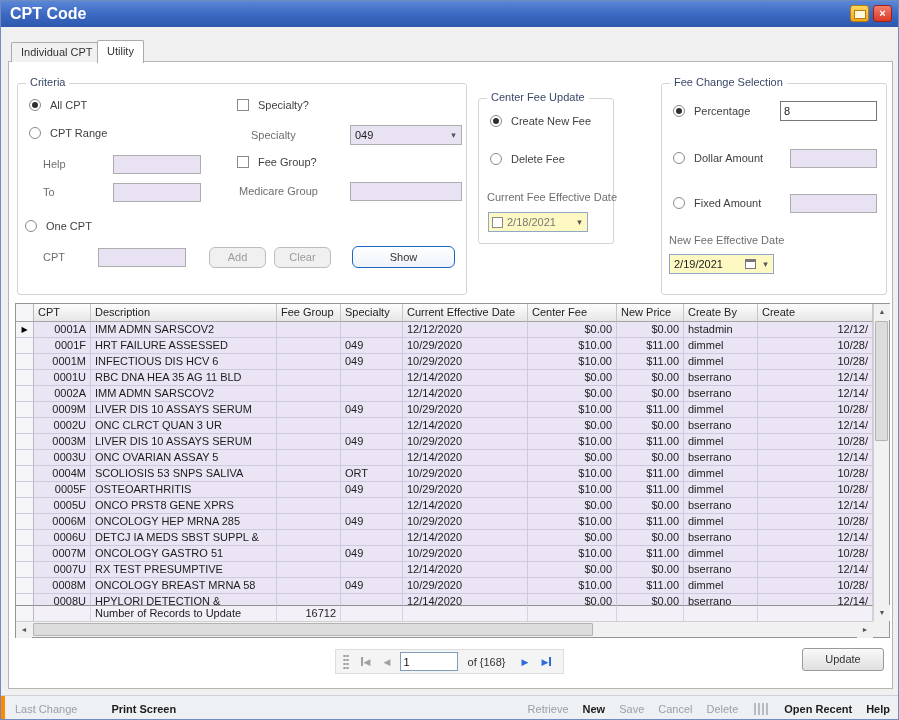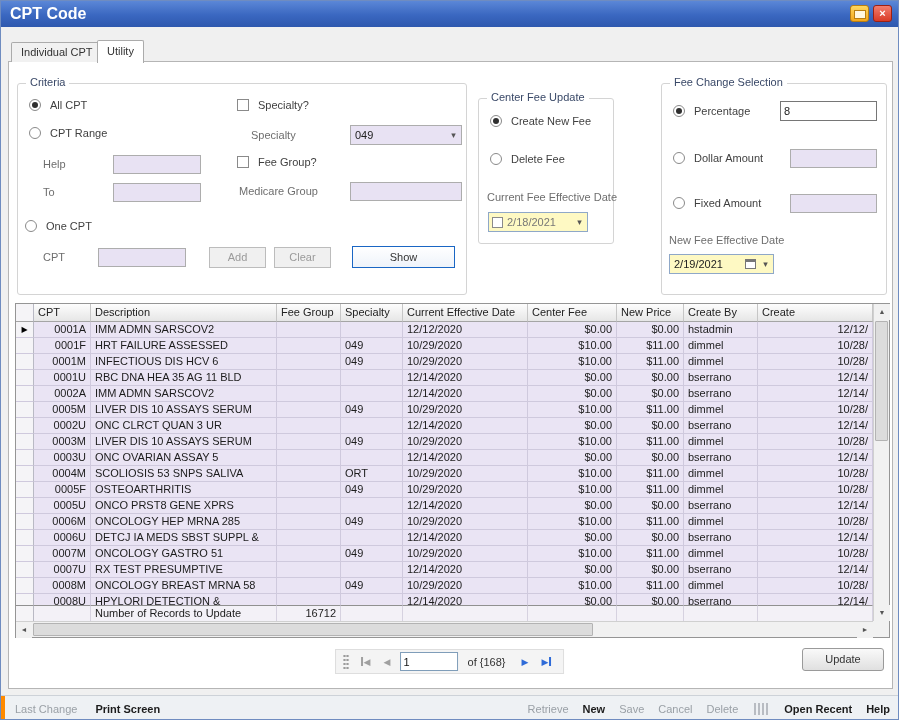--- a/index.html
+++ b/index.html
@@ -36,21 +36,21 @@
   .field{position:absolute;height:19px;background:#e8e2f3;border:1px solid #adadad;font:inherit;color:#222;padding:0 3px;z-index:2}
   .field-white{background:#fff;border:1px solid #767676}
   .combo{position:absolute;height:20px;background:#e8e2f3;border:1px solid #adadad;display:flex;align-items:center;z-index:2}
   .combo .val{flex:1;padding:0 4px;color:#222;white-space:nowrap;overflow:hidden}
   .combo .arr{width:15px;text-align:center;color:#555;font-size:9px;flex:0 0 auto}
   .combo-white{background:#fef9c3;border:1px solid #8fa8c8}
   .combo .mini-check{width:11px;height:11px;border:1px solid #8a8a8a;background:#fff;margin-left:3px;flex:0 0 auto}
   .combo .gray{color:#777}
   .cal-ic{width:11px;height:10px;border:1px solid #777;border-top:3px solid #777;background:#fff;margin-right:2px;flex:0 0 auto}
 
-  .btn{position:absolute;background:linear-gradient(#f9f9f9,#e0e0e0);border:1px solid #9a9a9a;border-radius:0;text-align:center;color:#333;z-index:2}
+  .btn{position:absolute;background:linear-gradient(#f9f9f9,#e0e0e0);border:1px solid #9a9a9a;border-radius:6px;text-align:center;color:#333;z-index:2}
   .btn-disabled{color:#9a9a9a;background:#f0f0f0;border-color:#bcbcbc}
   .btn-default{border:1px solid #1a66c4;background:linear-gradient(#ffffff,#eef3fa)}
 
   
   .grid{position:absolute;left:14px;top:302px;width:875px;height:335px;border:1px solid #959595;background:#fff;z-index:2}
   .ghead{position:absolute;left:0;top:0;right:16px;height:18px;overflow:hidden}
   .gbody{position:absolute;left:0;top:18px;right:16px;height:283px;overflow:hidden}
   .gfoot{position:absolute;left:0;top:301px;right:16px;height:16px;overflow:hidden}
   table.gt{table-layout:fixed;width:857px;border-collapse:separate;border-spacing:0}
   .ghead th{height:17px;line-height:17px;background:linear-gradient(#fdfdfd,#e6e6e6);border-right:1px solid #c6c6c6;border-bottom:1px solid #a5a5a5;font-weight:normal;color:#222;text-align:left;padding:0 4px;white-space:nowrap;overflow:hidden}
@@ -79,21 +79,21 @@
   .pbar{width:2px;height:9px;background:currentColor;display:inline-block}
   .pg-btn .pbar{margin:0 1px}
   .pg-input{width:58px;height:19px;border:1px solid #7f9db9;font:inherit;padding:0 3px;background:#fff;color:#111}
   .pg-of{color:#333;padding:0 7px;white-space:nowrap}
 
   .update-btn{left:801px;top:647px;width:82px;height:23px;line-height:21px;border-radius:3px}
 
   
   .status{position:absolute;left:0;top:694px;width:899px;height:26px;background:#eef1f4;border-top:1px solid #cdd2d8;display:flex;align-items:center;z-index:4}
   .accent{position:absolute;left:0;top:0;width:4px;height:25px;background:#ff8a00}
-  .st-left{display:flex;gap:18px;margin-left:14px;align-items:center}
+  .st-left{display:flex;gap:34px;margin-left:14px;align-items:center}
   .st-right{display:flex;gap:14px;margin-left:auto;margin-right:10px;align-items:center}
   .st-dis{color:#9aa0a6}
   .st-en{color:#1c1c1c;font-weight:bold}
   .sgrip{display:flex;gap:2px;margin:0 2px}
   .sgrip i{width:2px;height:12px;background:#b8bcc2}
 </style>
 </head>
 <body>
 
 <div class="win">
@@ -294,21 +294,21 @@
               <td></td>
               <td></td>
               <td>12/14/2020</td>
               <td class="r">$0.00</td>
               <td class="r">$0.00</td>
               <td>bserrano</td>
               <td class="r">12/14/</td>
             </tr>
             <tr>
               <td class="sel"></td>
-              <td class="r">0005M</td>
+              <td class="r">0009M</td>
               <td>LIVER DIS 10 ASSAYS SERUM</td>
               <td></td>
               <td>049</td>
               <td>10/29/2020</td>
               <td class="r">$10.00</td>
               <td class="r">$11.00</td>
               <td>dimmel</td>
               <td class="r">10/28/</td>
             </tr>
             <tr>

